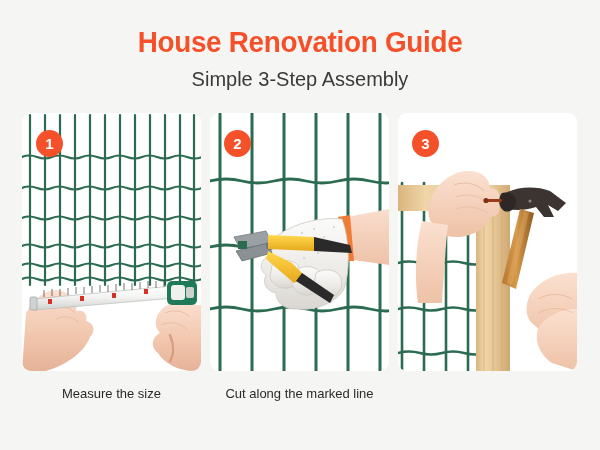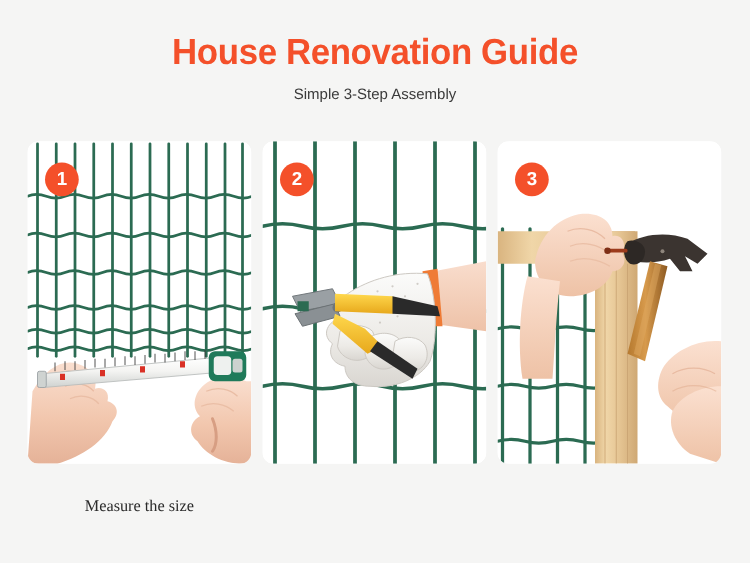--- a/index.html
+++ b/index.html
@@ -35,21 +35,21 @@
     font-size: 29px;
     font-weight: 700;
     letter-spacing: -0.3px;
     color: #f4502a;
     font-family: "Liberation Sans", sans-serif;
     transform: scaleX(0.96);
   }
   .subtitle {
     margin: 0;
     padding-top: 9px;
-    font-size: 12px;
+    font-size: 20px;
     font-weight: 400;
     color: #3a3a3a;
     font-family: "Liberation Sans", sans-serif;
   }
 
   
   .steps {
     position: absolute;
     top: 113px;
     left: 22px;
@@ -79,25 +79,25 @@
     background: #f4502a;
     color: #ffffff;
     font-size: 15px;
     font-weight: 700;
     line-height: 27px;
     text-align: center;
     z-index: 40;
     font-family: "Liberation Sans", sans-serif;
   }
   .caption {
-    margin-top: 26px;
+    margin-top: 15px;
     text-align: center;
     font-size: 13px;
     color: #2a2a2a;
-    font-family: Liberation Serif, serif;
+    font-family: Liberation Sans, sans-serif;
     white-space: nowrap;
   }
 
   
   .mesh {
     position: absolute;
     inset: 0;
     z-index: 1;
   }
   .mesh svg { display: block; width: 100%; height: 100%; }
@@ -328,20 +328,21 @@
               <path d="M104 124 L 140 132 L 142 140 L 104 138 Z" fill="#2a2a2a"></path>
 
               <path d="M58 138 L 82 150 L 96 164 L 84 170 L 56 146 Z" fill="url(#yel2)"></path>
               <path d="M92 160 L 124 182 L 120 190 L 86 168 Z" fill="#2a2a2a"></path>
             </g>
           </svg>
         </div>
 
         <div class="badge">2</div>
       </div>
+      <div class="caption">Cut along the marked line</div>
     </div>
 
     <div class="step">
       <div class="photo">
 
         <div class="mesh">
           <svg viewBox="0 0 179 258" preserveAspectRatio="none">
             <rect x="0" y="0" width="179" height="258" fill="#ffffff"></rect>
             <g stroke="#2b6b52" stroke-width="2.6" fill="none" stroke-linecap="round">
               <line x1="4" y1="70" x2="4" y2="258"></line>

